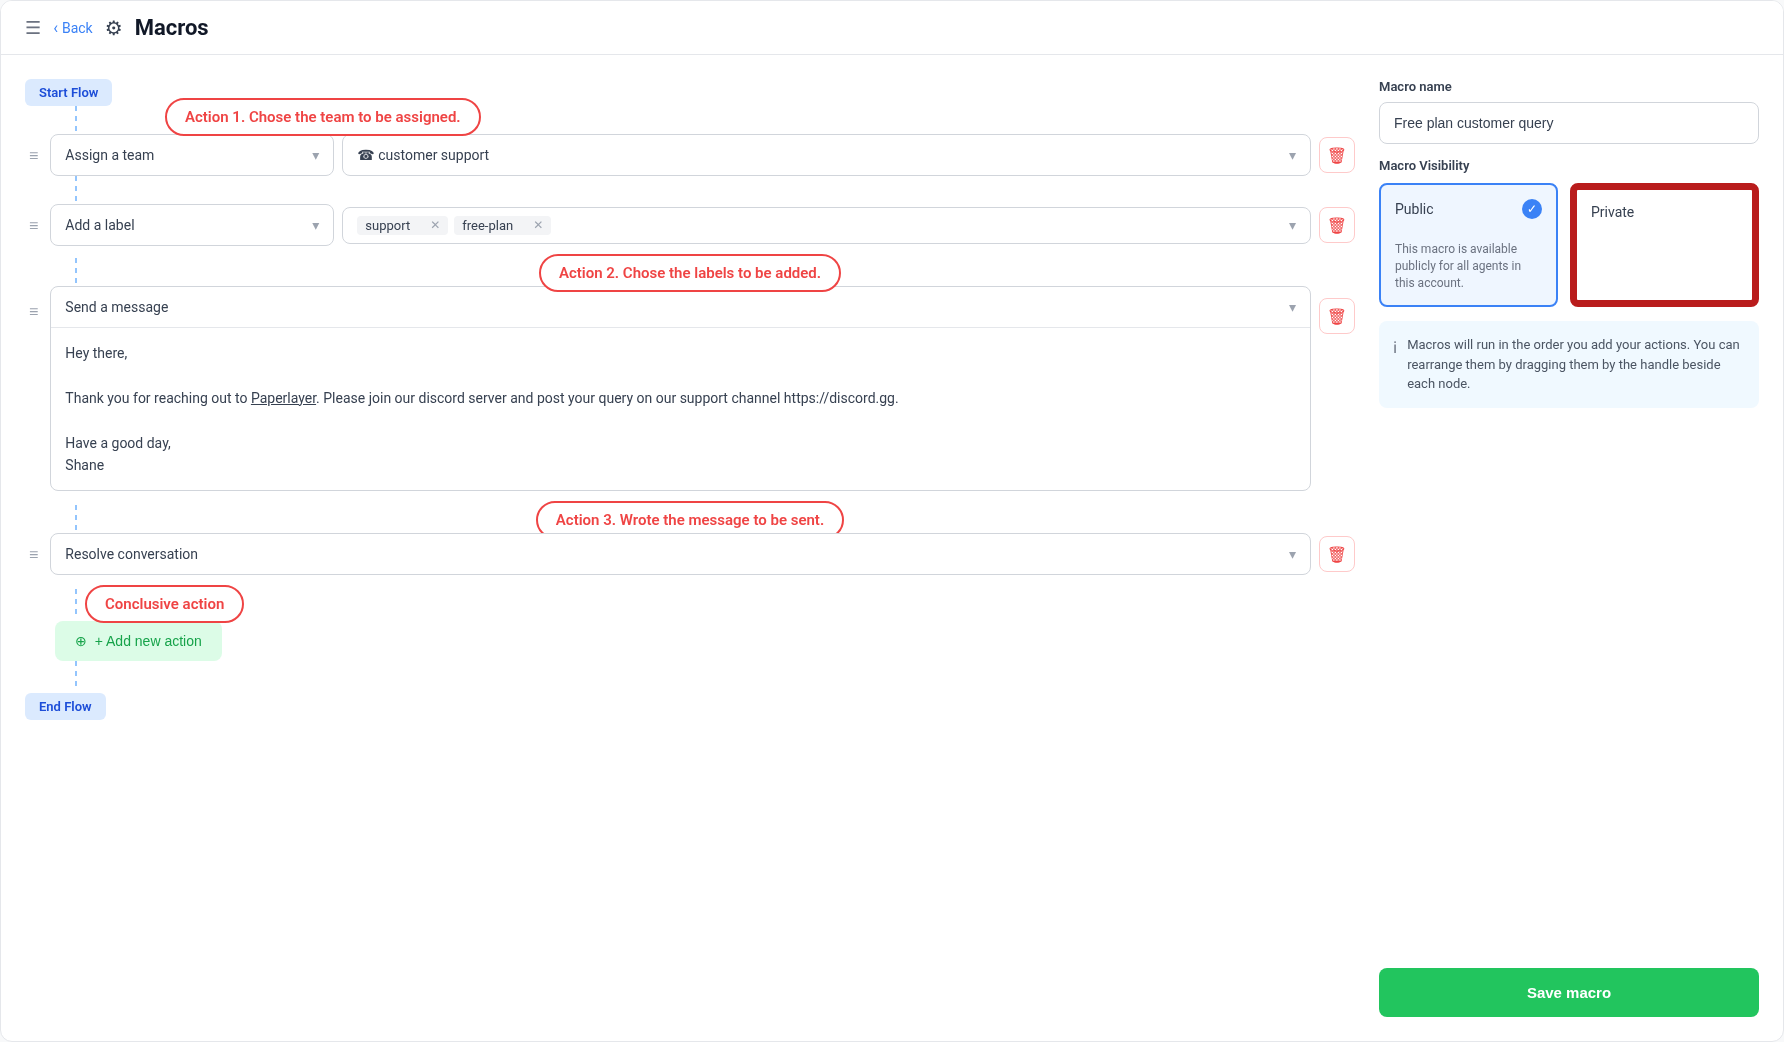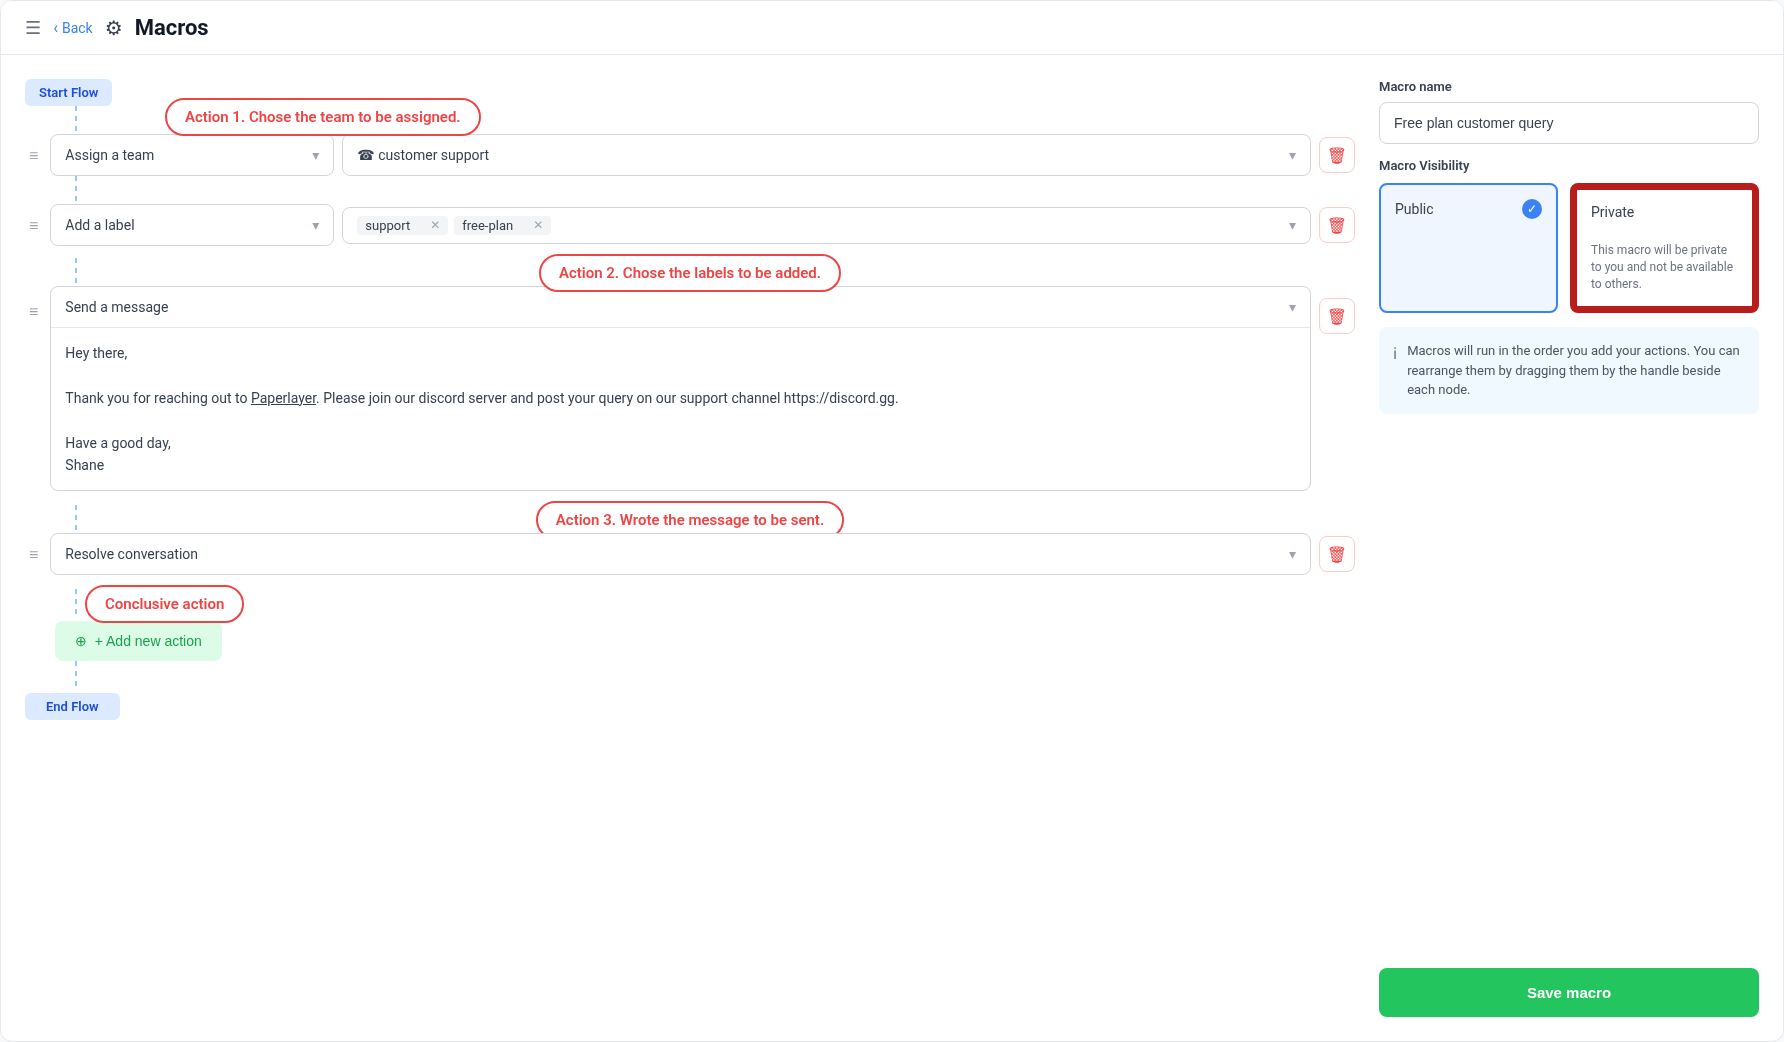--- a/index.html
+++ b/index.html
@@ -229,21 +229,21 @@
       cursor: pointer;
       margin-top: 4px;
     }
     
     .end-flow-badge {
       display: inline-block;
       background: #dbeafe;
       color: #1d4ed8;
       font-size: 13px;
       font-weight: 600;
-      padding: 6px 21px;
+      padding: 6px 14px;
       border-radius: 6px;
       align-self: flex-start;
       margin-top: 4px;
     }
     
     .right-panel {
       width: 380px;
       display: flex;
       flex-direction: column;
       gap: 14px;
@@ -486,27 +486,27 @@
 
       <div class="visibility-section">
         <div class="field-label">Macro Visibility</div>
         <div class="visibility-options">
 
           <div class="visibility-card active">
             <div class="visibility-card-title">
               <span>Public</span>
               <div class="visibility-check">✓</div>
             </div>
+            <div class="visibility-card-desc">This macro is available publicly for all agents in this account.</div>
           </div>
 
           <div class="visibility-card">
             <div class="visibility-card-title">
               <span>Private</span>
             </div>
-            <div class="visibility-card-desc">This macro will be private to you and not be available to others.</div>
           </div>
         </div>
       </div>
 
       <div class="info-box">
         <span class="info-icon">ℹ</span>
         <span class="info-text">Macros will run in the order you add your actions. You can rearrange them by dragging them by the handle beside each node.</span>
       </div>
 
       <div style="flex:1;"></div>

